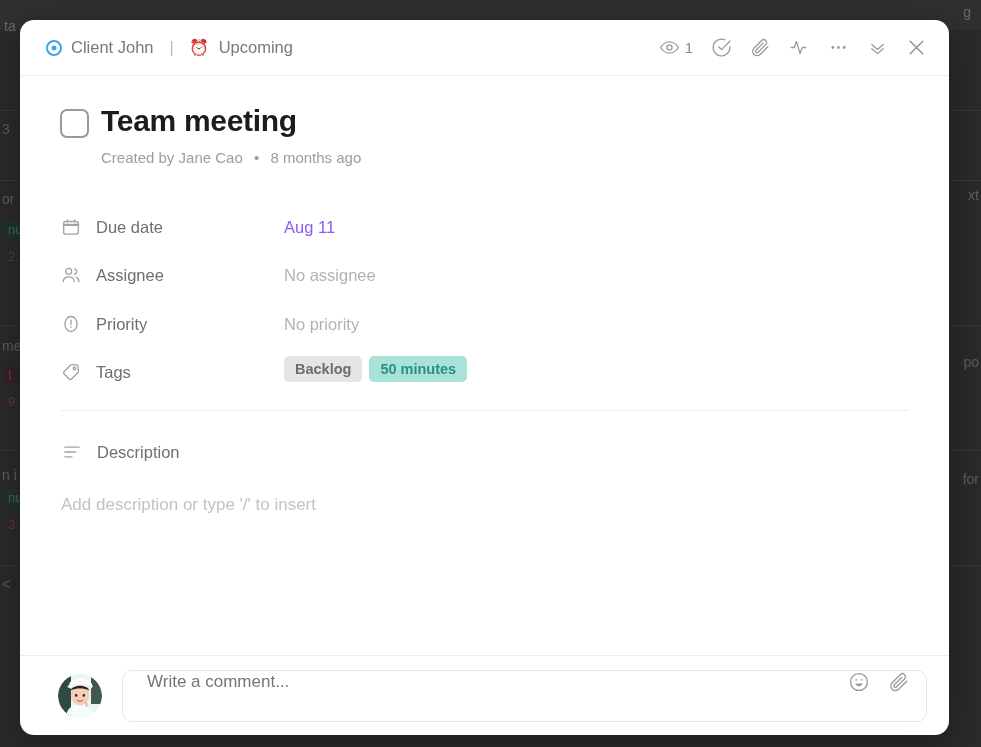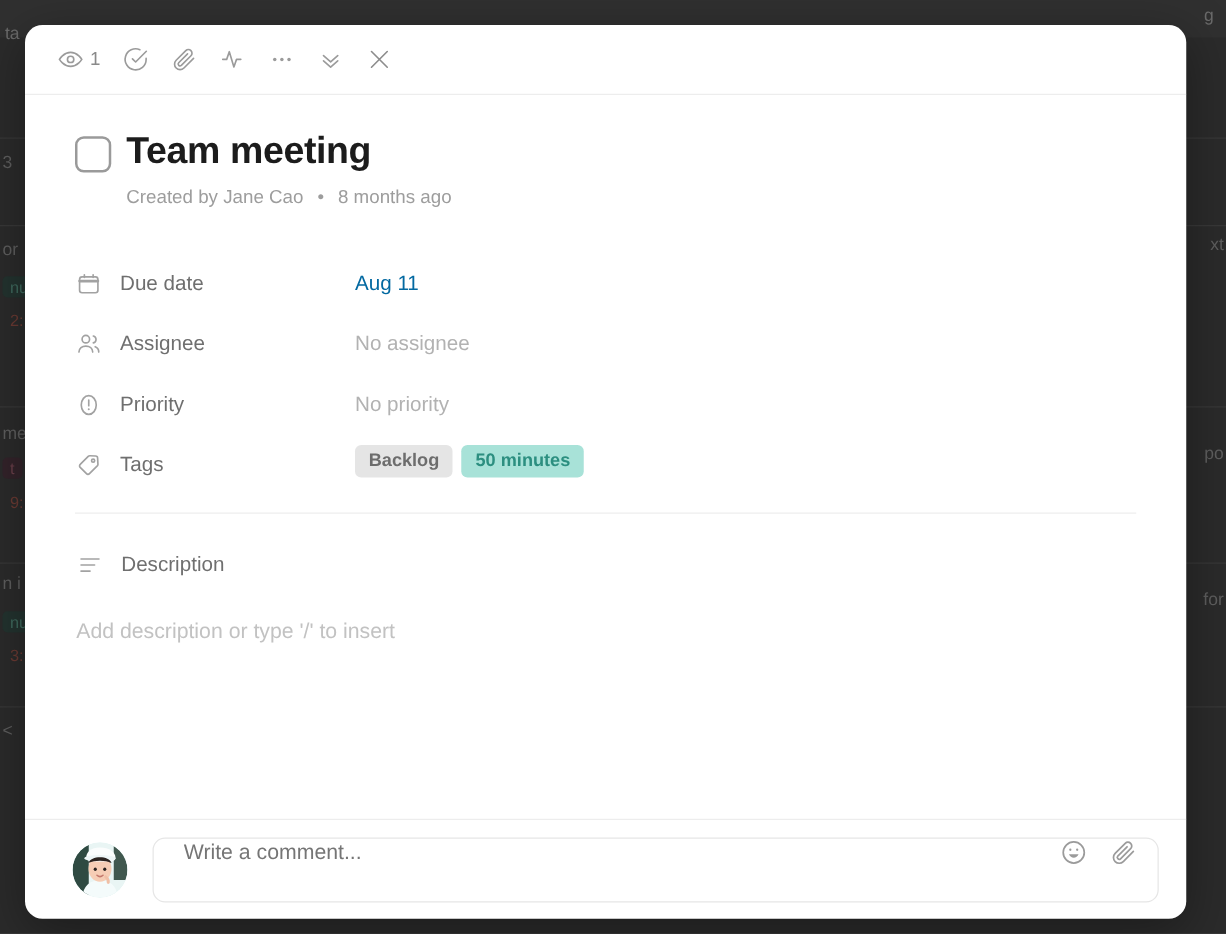--- a/index.html
+++ b/index.html
@@ -227,21 +227,21 @@
     color: #6f6f6f;
     width: 188px;
     flex: 0 0 188px;
   }
   .prop-value {
     font-size: 16.5px;
     color: #b2b2b2;
     cursor: pointer;
   }
   .prop-value.due {
-    color: #0369a1;
+    color: #8b5cf6;
   }
   .tag-list {
     display: flex;
     gap: 7px;
     align-items: center;
   }
   .tag {
     font-size: 14.5px;
     font-weight: bold;
     padding: 5px 11px;
@@ -341,34 +341,45 @@
   </div>
 
   <div class="bg-row" style="top:325px;height:125px;">
     <span class="bg-cell-left" style="top:12px;">me</span>
     <span class="bg-cell-left bg-chip pink" style="top:40px;">t</span>
     <span class="bg-cell-left bg-time" style="top:68px;left:8px;">9:</span>
     <span class="bg-cell-right" style="top:28px;">po</span>
   </div>
 
   <div class="bg-row" style="top:450px;height:115px;">
-    <span class="bg-cell-left" style="top:7px;">n i</span>
+    <span class="bg-cell-left" style="top:16px;">n i</span>
     <span class="bg-cell-left bg-chip" style="top:38px;">nu</span>
     <span class="bg-cell-left bg-time" style="top:66px;left:8px;">3:</span>
     <span class="bg-cell-right" style="top:20px;">for</span>
   </div>
 
   <div class="bg-row" style="top:565px;height:120px;">
     <span class="bg-cell-left" style="top:10px;">&lt;</span>
   </div>
 </div>
 
 <div id="task-modal">
 
   <div class="modal-header">
+    <div class="breadcrumb">
+      <div class="crumb">
+        <span class="target-icon"></span>
+        <span class="crumb-label">Client John</span>
+      </div>
+      <span class="crumb-sep">|</span>
+      <div class="crumb">
+        <span class="alarm-emoji">⏰</span>
+        <span class="crumb-label">Upcoming</span>
+      </div>
+    </div>
 
     <div class="header-actions">
       <div class="hact">
         <span>
           <svg width="21" height="21" viewBox="0 0 24 24" fill="none" stroke="#9b9b9b" stroke-width="1.5">
             <path d="M1.8 12S5.5 5.6 12 5.6 22.2 12 22.2 12 18.5 18.4 12 18.4 1.8 12 1.8 12z"></path>
             <circle cx="12" cy="12" r="2.9"></circle>
           </svg>
         </span>
         <span class="watch-count">1</span>

